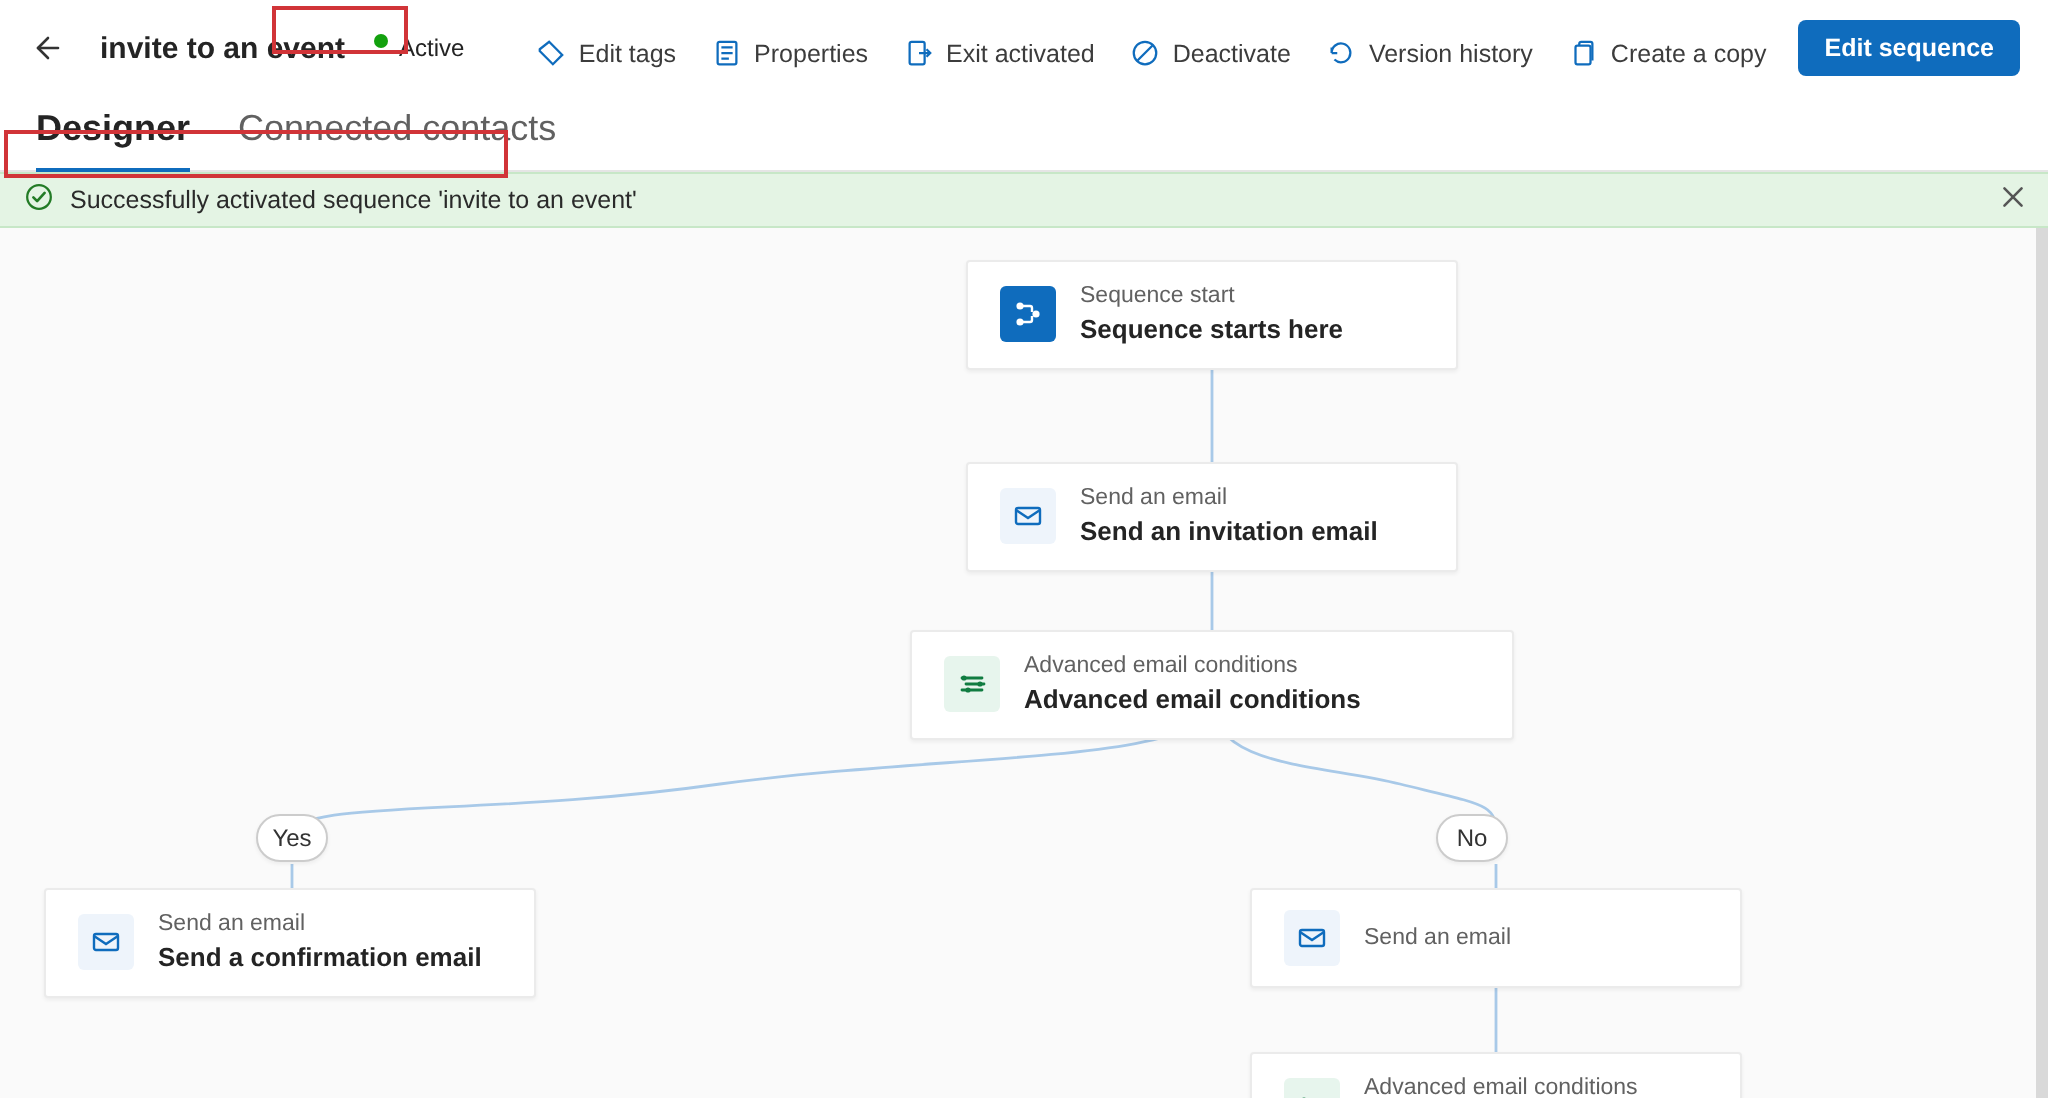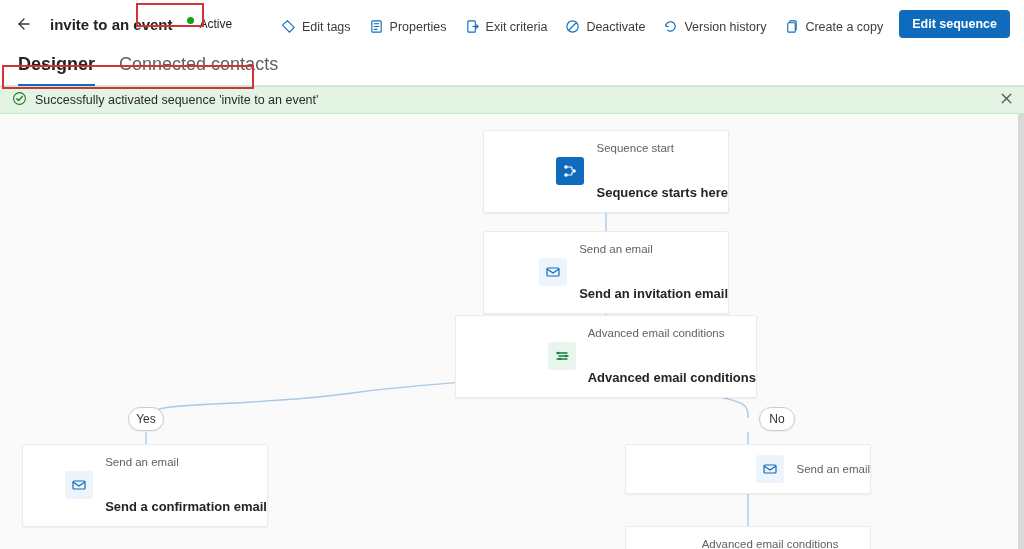--- a/index.html
+++ b/index.html
@@ -61,33 +61,33 @@
   
   .canvas-wrap { position:relative; height:calc(549px - 92px); width:1024px; overflow:hidden; border-right:6px solid #d9d9d9;}
   .canvas { position:absolute; inset:0; background:var(--canvas); }
   svg.connectors { position:absolute; left:0; top:0; width:1024px; height:470px; pointer-events:none; }
   svg.connectors path, svg.connectors line { stroke:var(--conn); stroke-width:1.4; fill:none; }
 
   
   .card {
     position:absolute; width:246px; background:#fff; border:1px solid var(--card-bd);
     border-radius:2px; box-shadow:var(--card-shadow);
-    display:flex; align-items:center; gap:12px; padding:10px 0;justify-content:flex-end;
+    display:flex; align-items:center; gap:12px; padding:10px 16px;
   }
   .card .ic {
     width:28px; height:28px; flex:none; border-radius:3px;
     display:flex; align-items:center; justify-content:center;
   }
   .ic.blue { background:var(--blue); }
   .ic.mail { background:#eef4fb; color:var(--blue); }
   .ic.adv  { background:#e7f5ed; color:#107c41; }
   .card .ic svg { width:16px; height:16px; }
   .card .txt { display:flex; flex-direction:column; gap:2px; line-height:1.25; }
   .card .lbl { font-size:11.5px; color:var(--text-sub); }
-  .card .ttl { font-size:13px; font-weight:600; color:var(--text);margin-top:28px; }
+  .card .ttl { font-size:13px; font-weight:600; color:var(--text); }
 
   .badge {
     position:absolute; width:36px; height:24px; background:#fff; border:1px solid #ccc;
     border-radius:14px; display:flex; align-items:center; justify-content:center;
     font-size:12px; color:#333; box-shadow:var(--card-shadow);
   }
 </style>
 </head>
 <body>
 
@@ -116,21 +116,21 @@
           <rect x="3" y="2" width="10" height="12" rx="1" fill="none" stroke="#0f6cbd" stroke-width="1.2"></rect>
           <path d="M5 5h6M5 8h6M5 11h4" stroke="#0f6cbd" stroke-width="1.2"></path>
         </svg>
       <span>Properties</span>
     </span>
     <span class="tbtn">
       <svg viewBox="0 0 16 16">
           <rect x="3" y="2" width="8" height="12" rx="1" fill="none" stroke="#0f6cbd" stroke-width="1.2"></rect>
           <path d="M8 8h6m-2-2 2 2-2 2" fill="none" stroke="#0f6cbd" stroke-width="1.2"></path>
         </svg>
-      <span>Exit criteria</span>
+      <span>Exit activated</span>
     </span>
     <span class="tbtn">
       <svg viewBox="0 0 16 16">
           <circle cx="8" cy="8" r="6" fill="none" stroke="#0f6cbd" stroke-width="1.2"></circle>
           <path d="M4 12 12 4" stroke="#0f6cbd" stroke-width="1.2"></path>
         </svg>
       <span>Deactivate</span>
     </span>
     <span class="tbtn">
       <svg viewBox="0 0 16 16">
@@ -226,21 +226,21 @@
             <circle cx="6" cy="11" r="1.3" fill="currentColor"></circle>
           </svg>
       </span>
       <span class="txt">
         <span class="lbl">Advanced email conditions</span>
         <span class="ttl">Advanced email conditions</span>
       </span>
     </div>
 
     <div class="badge" style="left:128px; top:293px">Yes</div>
-    <div class="badge" style="left:759px; top:293px">No</div>
+    <div class="badge" style="left:718px; top:293px">No</div>
 
     <div class="card" style="left:22px; top:330px">
       <span class="ic mail">
         <svg viewBox="0 0 16 16">
             <rect x="2" y="4" width="12" height="8" rx="1" fill="none" stroke="currentColor" stroke-width="1.2"></rect>
             <path d="M2 5l6 4 6-4" fill="none" stroke="currentColor" stroke-width="1.2"></path>
           </svg>
       </span>
       <span class="txt">
         <span class="lbl">Send an email</span>

